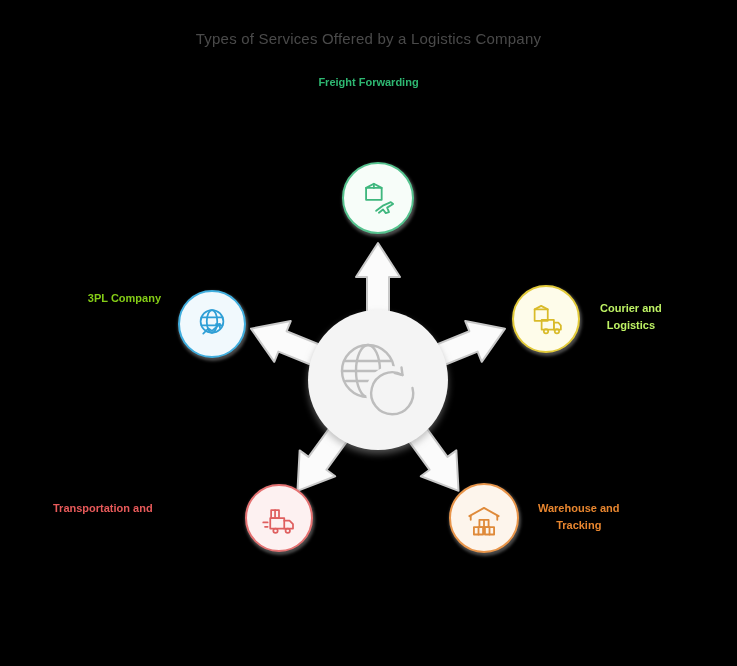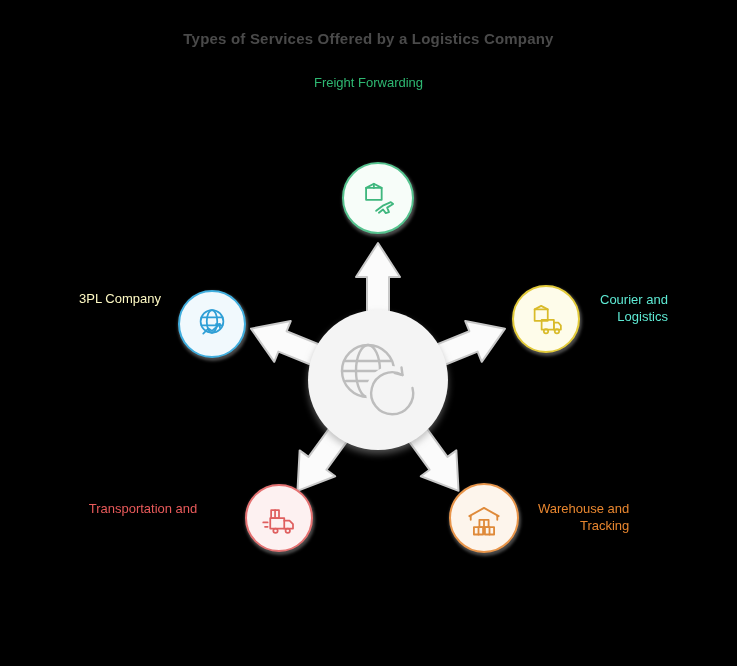--- a/index.html
+++ b/index.html
@@ -2,28 +2,28 @@
 <html><head>
 <meta charset="utf-8">
 <style>
   html,body{margin:0;padding:0;background:#000;}
   .canvas{
     position:relative;width:737px;height:666px;background:#000;overflow:hidden;
     font-family:"Liberation Sans",sans-serif;
   }
   .title{
     position:absolute;top:30px;left:0;width:737px;text-align:center;
-    font-size:15px;font-weight:bold;color:#4a4a4a;letter-spacing:.2px;
+    font-size:15px;font-weight:normal;color:#4a4a4a;letter-spacing:.2px;
   }
-  .label{position:absolute;font-size:13px;font-weight:normal;line-height:17px;}
+  .label{position:absolute;font-size:11px;font-weight:bold;line-height:17px;}
   .label-freight{top:74px;left:0;width:737px;text-align:center;color:#2eb872;}
-  .label-tpl{top:290px;right:576px;width:160px;text-align:right;color:#fef9c3;}
-  .label-courier{top:291px;left:600px;text-align:right;color:#5eead4;}
-  .label-warehouse{top:500px;left:538px;text-align:right;color:#e8862f;}
-  .label-transport{top:500px;right:504px;width:180px;text-align:center;color:#e85a5a;}
+  .label-tpl{top:290px;right:576px;width:160px;text-align:right;color:#84cc16;}
+  .label-courier{top:300px;left:600px;text-align:center;color:#bef264;}
+  .label-warehouse{top:500px;left:538px;text-align:center;color:#e8862f;}
+  .label-transport{top:500px;right:504px;width:180px;text-align:left;color:#e85a5a;}
   .label span{display:block;}
 
   .arrows-svg{position:absolute;left:0;top:0;}
 
   .hub{
     position:absolute;left:308px;top:310px;width:140px;height:140px;border-radius:50%;
     background:#f4f4f4;box-shadow:0 4px 7px rgba(145,145,145,.55);
     display:flex;align-items:center;justify-content:center;
   }
 

